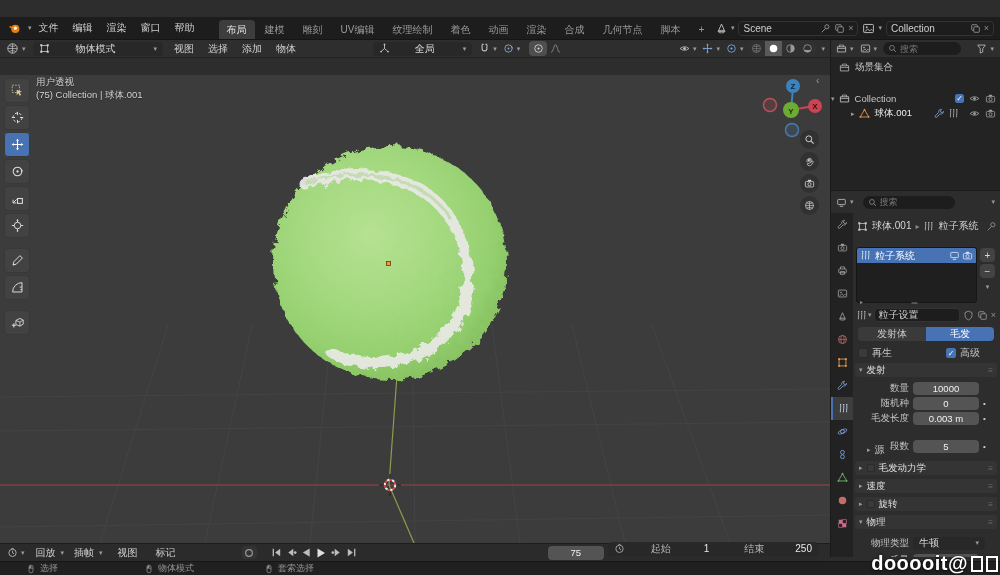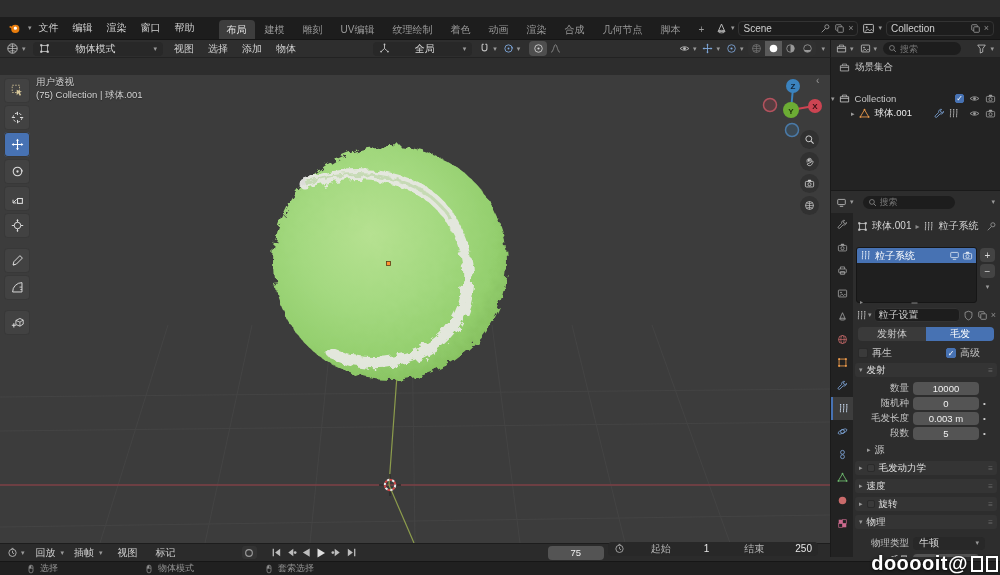--- a/index.html
+++ b/index.html
@@ -796,21 +796,21 @@
     <div class="a" style="left:24px;top:190px;width:142px">
       <div class="row" style="height:14px;margin-bottom:1px">
         <span class="plabel" style="width:54px">数量</span>
         <div class="field" style="width:66px;height:13px;margin-left:4px">10000</div>
       </div>
       <div class="row" style="height:14px;margin-bottom:1px">
         <span class="plabel" style="width:54px">随机种</span>
         <div class="field" style="width:66px;height:13px;margin-left:4px">0</div>
         <span class="dot" style="margin-left:4px">•</span>
       </div>
-      <div class="row" style="height:14px;margin-bottom:1px">
+      <div class="row" style="height:14px;margin-bottom:14px">
         <span class="plabel" style="width:54px">毛发长度</span>
         <div class="field" style="width:66px;height:13px;margin-left:4px">0.003 m</div>
         <span class="dot" style="margin-left:4px">•</span>
       </div>
       <div class="row" style="height:14px">
         <span class="plabel" style="width:54px">段数</span>
         <div class="field" style="width:66px;height:13px;margin-left:4px">5</div>
         <span class="dot" style="margin-left:4px">•</span>
       </div>
     </div>

